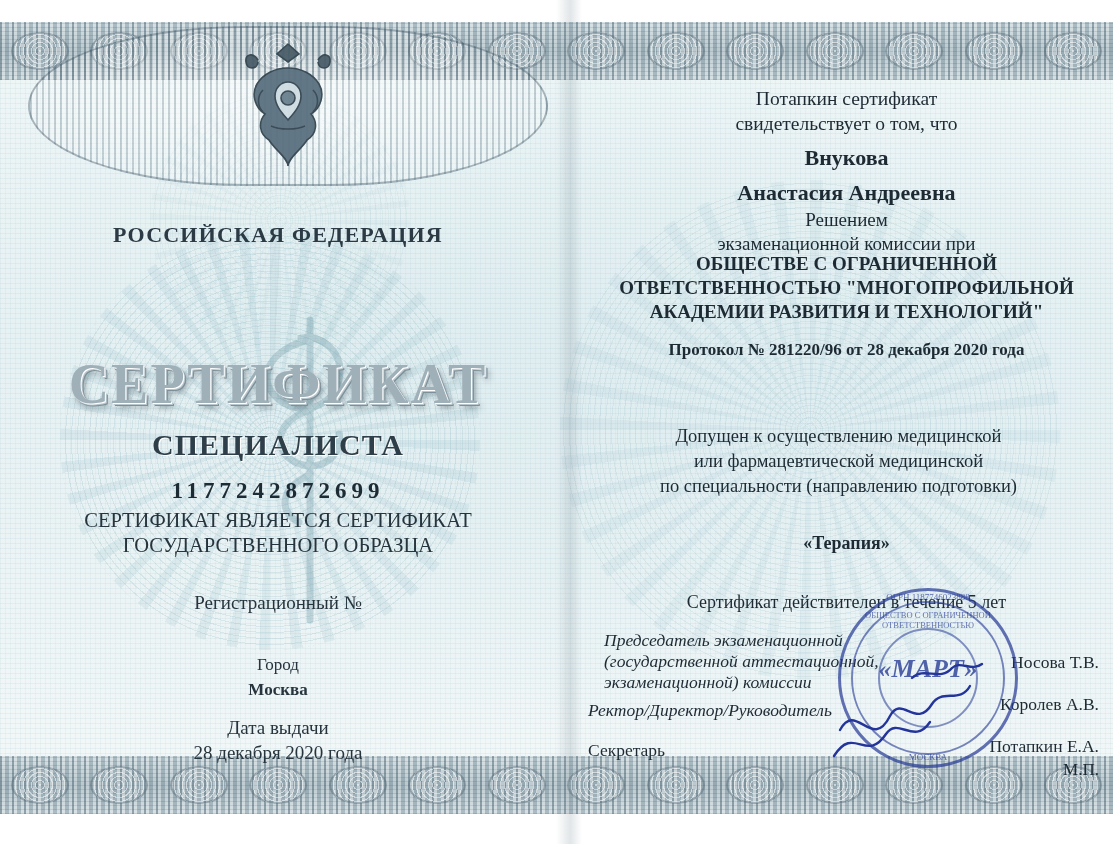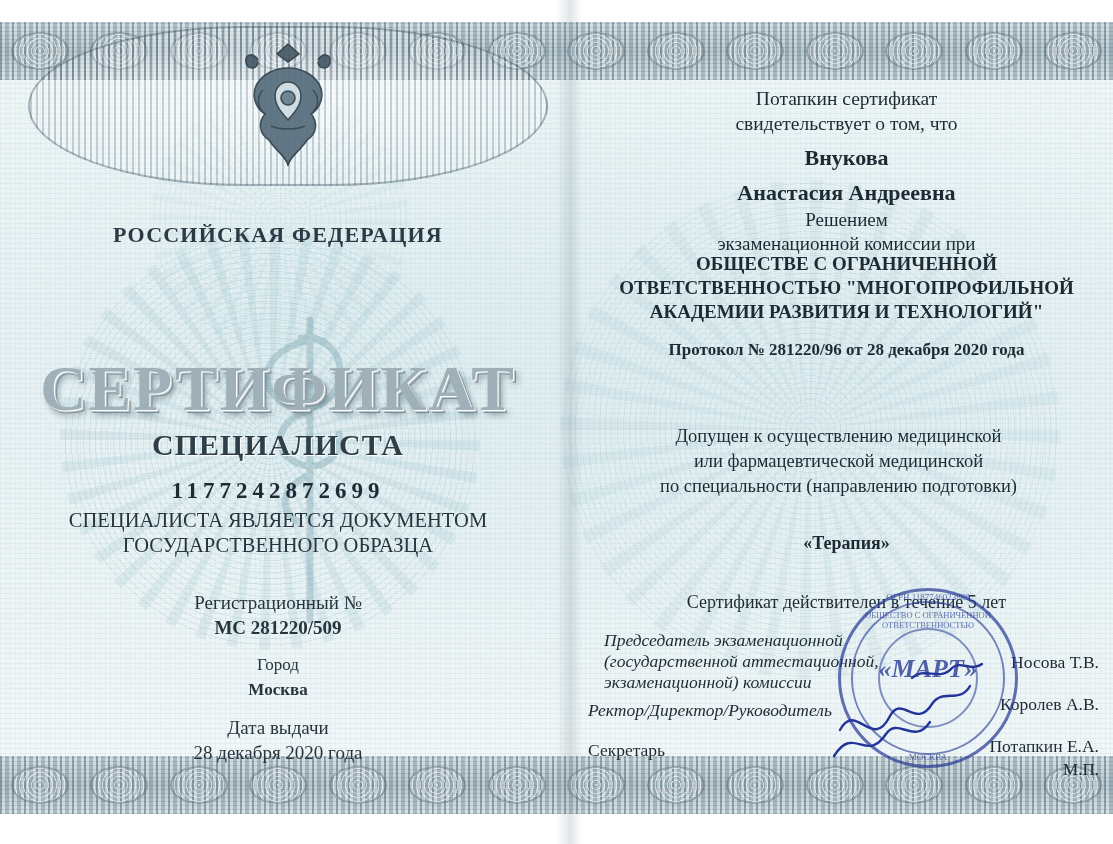--- a/index.html
+++ b/index.html
@@ -91,21 +91,21 @@
   }
 
   
   .left{position:absolute;left:0;top:0;width:556px;height:844px;text-align:center;color:#23313b;}
   .rf{
     position:absolute;top:222px;left:0;right:0;
     font-weight:bold;font-size:22px;letter-spacing:1.2px;color:#2b3a44;
   }
   .cert-title{
     position:absolute;top:352px;left:0;right:0;
-    font-size:64px;font-weight:bold;letter-spacing:2px;
+    font-size:56px;font-weight:bold;letter-spacing:2px;
     color:#9fb0b8;
     text-shadow:
       1px 1px 0 #ffffff,
       2px 2px 0 #b9c7cd,
       3px 3px 0 #7d8f98,
       4px 5px 6px rgba(40,60,70,.45);
   }
   .cert-sub{
     position:absolute;top:428px;left:0;right:0;
     font-size:30px;font-weight:bold;letter-spacing:1px;color:#2f3f4a;
@@ -283,26 +283,25 @@
       <path d="M95 175 C66 186 62 212 84 222"></path>
     </g>
   </svg>
 
   <div class="left">
     <div class="rf">РОССИЙСКАЯ ФЕДЕРАЦИЯ</div>
     <div class="cert-title">СЕРТИФИКАТ</div>
     <div class="cert-sub">СПЕЦИАЛИСТА</div>
     <div class="cert-number">1177242872699</div>
     <div class="state-doc">
-      <div>СПЕЦИАЛИСТА ЯВЛЯЕТСЯ ДОКУМЕНТОМ</div>
+      <div>СЕРТИФИКАТ ЯВЛЯЕТСЯ СЕРТИФИКАТ</div>
       <div>ГОСУДАРСТВЕННОГО ОБРАЗЦА</div>
     </div>
     <div class="reg">
       <div>Регистрационный №</div>
-      <div class="val">МС 281220/509</div>
     </div>
     <div class="city">
       <div>Город</div>
       <div class="val">Москва</div>
     </div>
     <div class="issued">
       <div>Дата выдачи</div>
       <div>28 декабря 2020 года</div>
     </div>
   </div>

